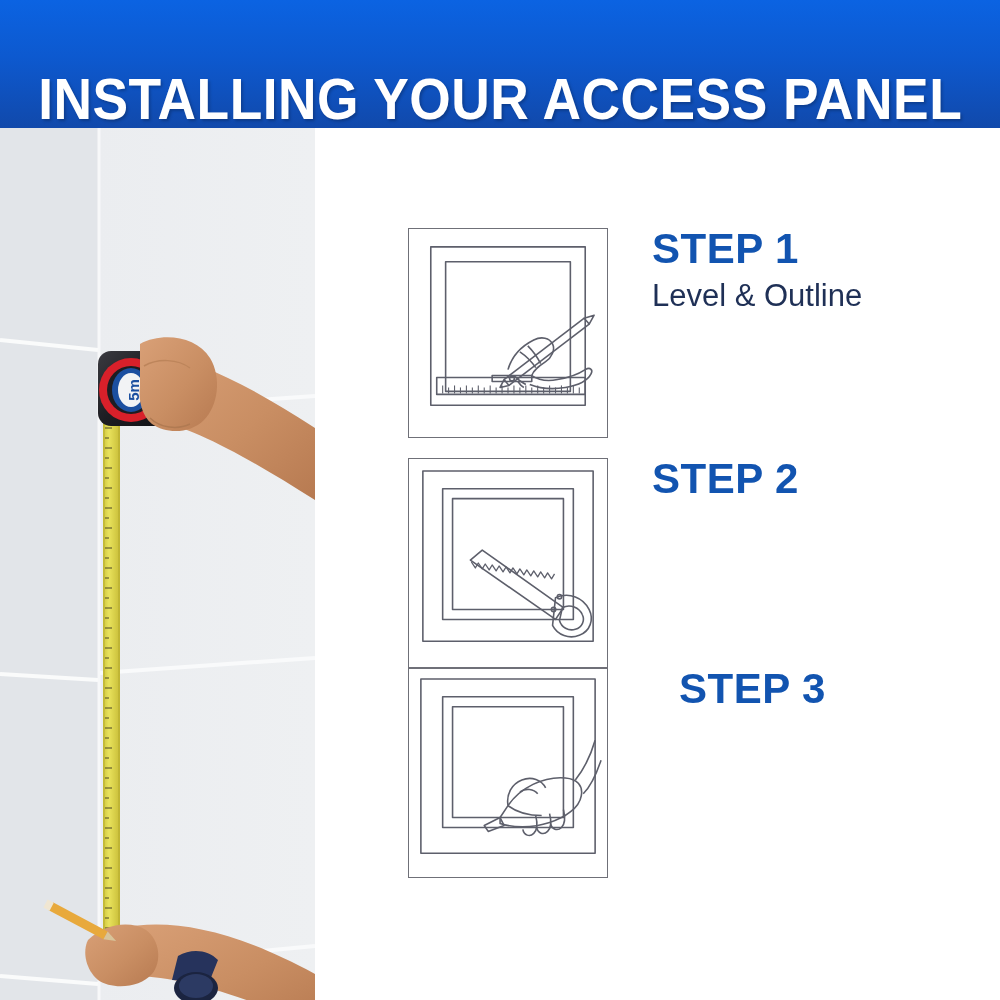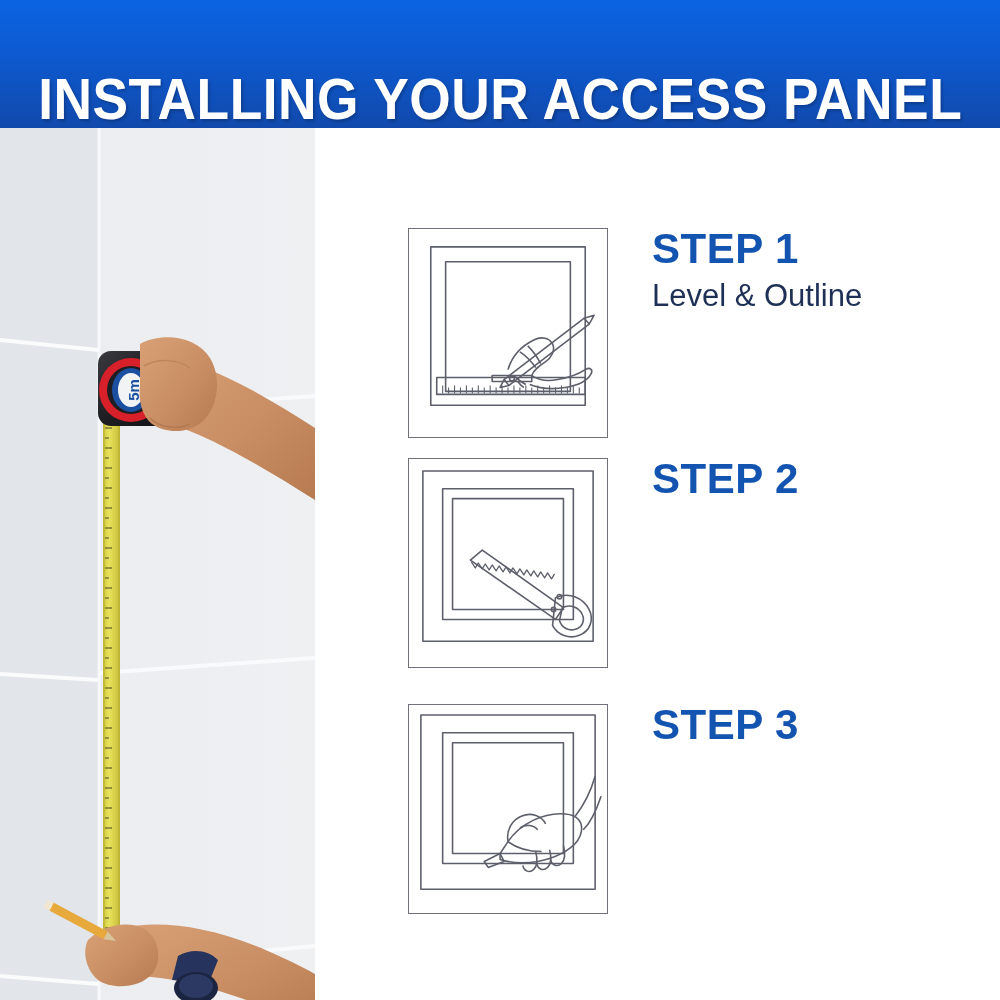--- a/index.html
+++ b/index.html
@@ -66,21 +66,21 @@
   }
   .step-row {
     position: absolute;
     left: 0;
     width: 685px;
     display: flex;
     align-items: flex-start;
   }
   #step-row-1 { top: 100px; }
   #step-row-2 { top: 330px; }
-  #step-row-3 { top: 576px; }
+  #step-row-3 { top: 540px; gap: 27px; }
 
   .step-figure {
     width: 200px;
     height: 210px;
     margin-left: 93px;
     border: 1.5px solid #6f7078;
     background: #ffffff;
     box-sizing: border-box;
     flex: 0 0 auto;
   }

